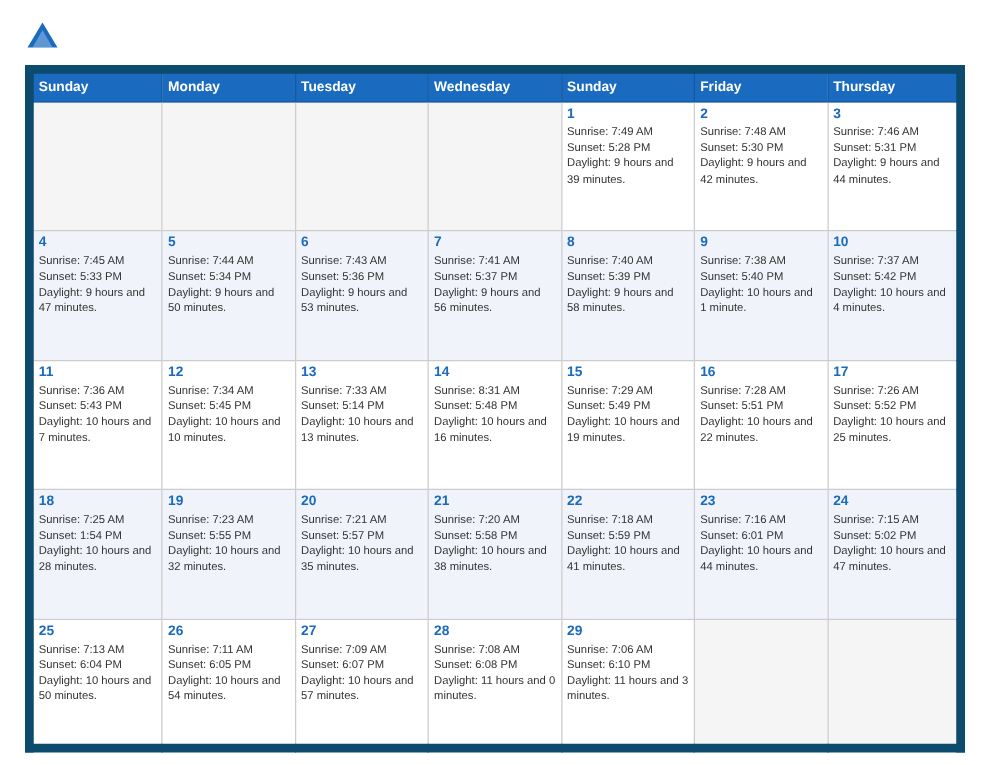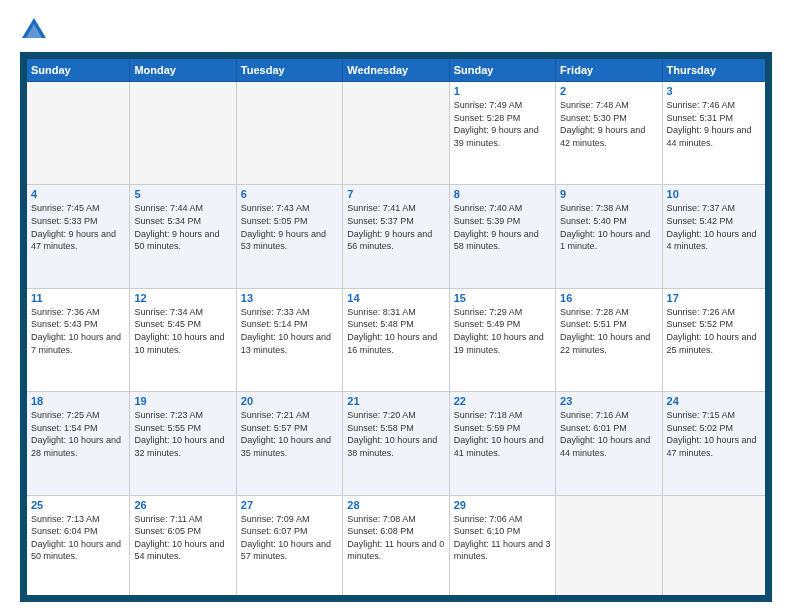--- a/index.html
+++ b/index.html
@@ -182,21 +182,21 @@
           <td>
             <span class="day-num">5</span>
             <div class="day-info">Sunrise: 7:44 AM
 Sunset: 5:34 PM
 Daylight: 9 hours
 and 50 minutes.</div>
           </td>
           <td>
             <span class="day-num">6</span>
             <div class="day-info">Sunrise: 7:43 AM
-Sunset: 5:05 PM
+Sunset: 5:36 PM
 Daylight: 9 hours
 and 53 minutes.</div>
           </td>
           <td>
             <span class="day-num">7</span>
             <div class="day-info">Sunrise: 7:41 AM
 Sunset: 5:37 PM
 Daylight: 9 hours
 and 56 minutes.</div>
           </td>

